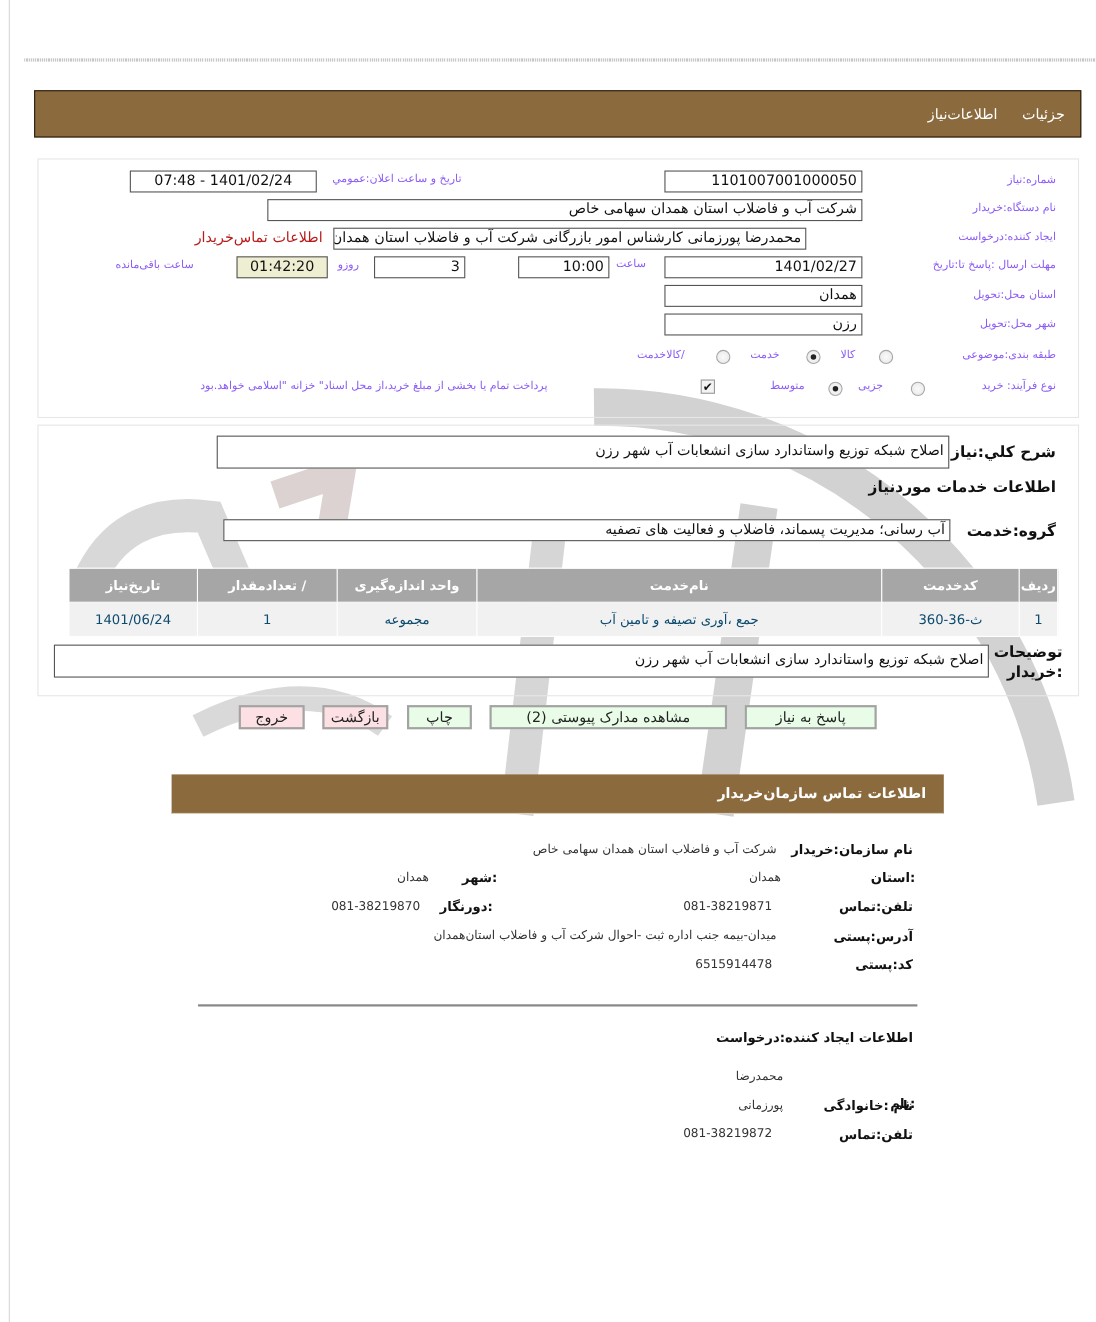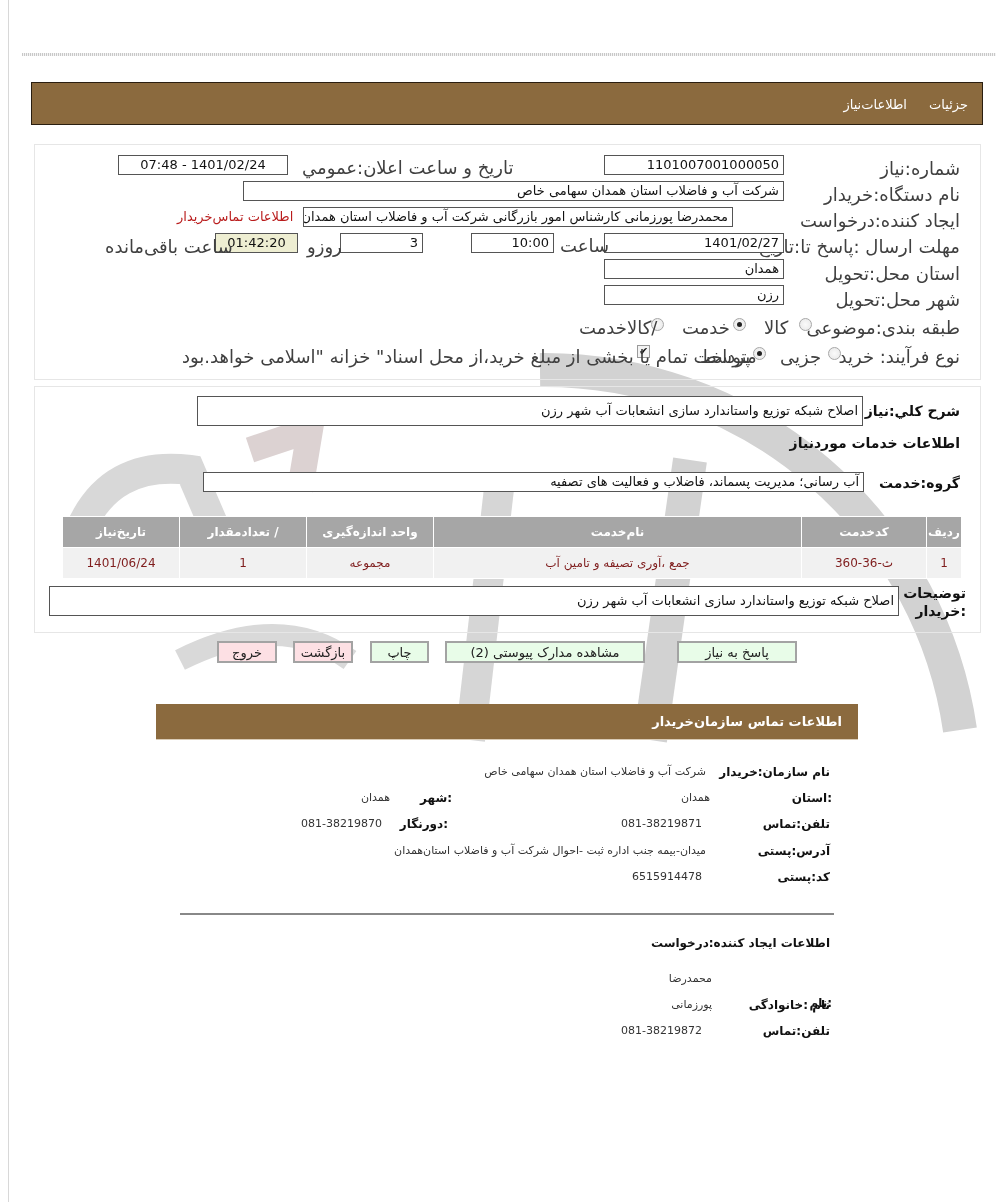--- a/index.html
+++ b/index.html
@@ -18,38 +18,38 @@
 
   .brown-bar { position: absolute; background: #8b6a3e; color: #fff; direction: rtl; box-sizing: border-box; }
   .top-bar { left: 31px; top: 82px; width: 952px; height: 43px; border: 1px solid #2a1e10; padding: 14px 14px 0 0; font-size: 13px; }
   .top-bar span { margin-left: 18px; }
 
   .panel { position: absolute; border: 1px solid #e6e6e6; background: transparent; }
   .panel1 { left: 34px; top: 144px; width: 945px; height: 234px; }
   .panel2 { left: 34px; top: 386px; width: 945px; height: 245px; }
 
   .abs { position: absolute; white-space: nowrap; }
-  .lbl { direction: rtl; font-size: 18px; color: #404040; }
+  .lbl { direction: rtl; font-size: 10px; color: #8b5cf6; }
   .fld { position: absolute; box-sizing: border-box; border: 1px solid #555; background: #fff;
     height: 20px; line-height: 18px; padding: 0 4px; font-size: 13px; direction: rtl; text-align: right;
     overflow: hidden; white-space: nowrap; color: #111; }
   .timer { background: #eeeed2; text-align: center; }
   .link { color: #b91c1c; direction: rtl; font-size: 13px; }
 
   .radio { position: absolute; width: 13px; height: 13px; border-radius: 50%; border: 1px solid #a7a7a7;
     background: radial-gradient(circle, #fafafa 0, #e6e6e6 100%); box-sizing: border-box; }
   .radio.on::after { content: ""; position: absolute; left: 3px; top: 3px; width: 5px; height: 5px; border-radius: 50%; background: #222; }
   .check { position: absolute; width: 13px; height: 13px; border: 1px solid #9a9a9a; background: #f3f3f3; box-sizing: border-box;
     font-size: 11px; line-height: 11px; text-align: center; color: #111; }
 
   .bold-lbl { font-weight: bold; font-size: 14px; direction: rtl; color: #111; }
 
   table.svc { position: absolute; left: 62px; top: 516px; width: 900px; border-collapse: collapse; direction: rtl; }
   table.svc th { background: #a6a6a6; color: #fff; font-weight: bold; font-size: 12px; height: 28px; border: 1px solid #fff; }
-  table.svc td { background: #f1f1f1; height: 28px; text-align: center; font-size: 12px; border: 1px solid #fff; color: #7f1d1d; }
+  table.svc td { background: #f1f1f1; height: 28px; text-align: center; font-size: 12px; border: 1px solid #fff; color: #0c4a6e; }
 
   .btn { position: absolute; box-sizing: border-box; height: 22px; border: 2px solid #a3a3a3; font-size: 13px;
     text-align: center; line-height: 20px; direction: rtl; color: #222; }
   .btn.green { background: #e8fce8; }
   .btn.pink { background: #fde0e4; }
 
   .sub-bar { left: 156px; top: 704px; width: 702px; height: 36px; padding: 10px 16px 0 0; font-weight: bold; font-size: 13px; border-bottom: 1px solid #d9cbb6; }
 
   .k { font-weight: bold; font-size: 12px; direction: rtl; color: #111; }
   .v { font-size: 11px; direction: rtl; color: #333; }
@@ -152,21 +152,21 @@
       <td>1401/06/24</td>
     </tr>
   </tbody>
 </table>
 
 <div class="abs bold-lbl" style="right:30px; top:585px;">توضیحات</div>
 <div class="abs bold-lbl" style="right:30px; top:603px;">:خریدار</div>
 <div class="fld" style="left:49px; top:586px; width:850px; height:30px; line-height:28px;">اصلاح شبکه توزیع واستاندارد سازی انشعابات آب شهر رزن</div>
 
 <div class="btn green" style="left:677px; top:641px; width:120px;">پاسخ به نیاز</div>
-<div class="btn green" style="left:445px; top:641px; width:200px;">مشاهده مدارک پیوستی (2)</div>
+<div class="btn green" style="left:445px; top:641px; width:216px;">مشاهده مدارک پیوستی (2)</div>
 <div class="btn green" style="left:370px; top:641px; width:59px;">چاپ</div>
 <div class="btn pink" style="left:293px; top:641px; width:60px;">بازگشت</div>
 <div class="btn pink" style="left:217px; top:641px; width:60px;">خروج</div>
 
 <div class="brown-bar sub-bar">اطلاعات تماس سازمان‌خریدار</div>
 
 <div class="abs k" style="right:166px; top:765px;">نام سازمان:خریدار</div>
 <div class="abs v" style="right:290px; top:765px;">شرکت آب و فاضلاب استان همدان سهامی خاص</div>
 
 <div class="abs k" style="right:164px; top:791px;">:استان</div>

